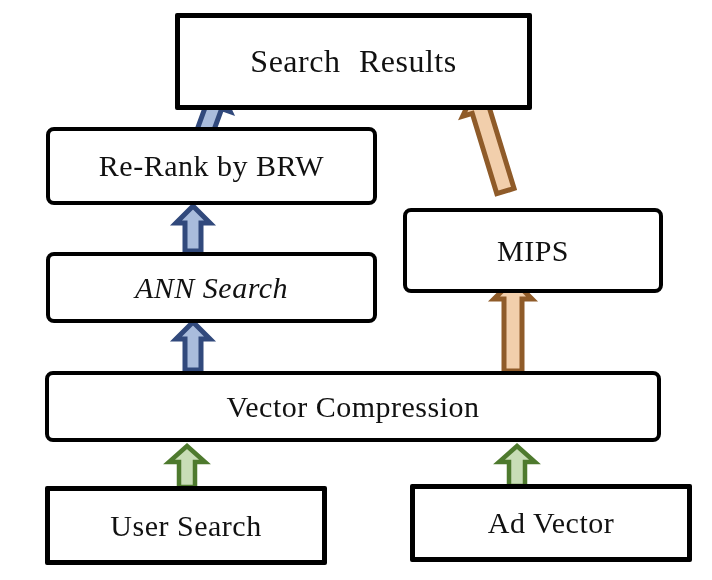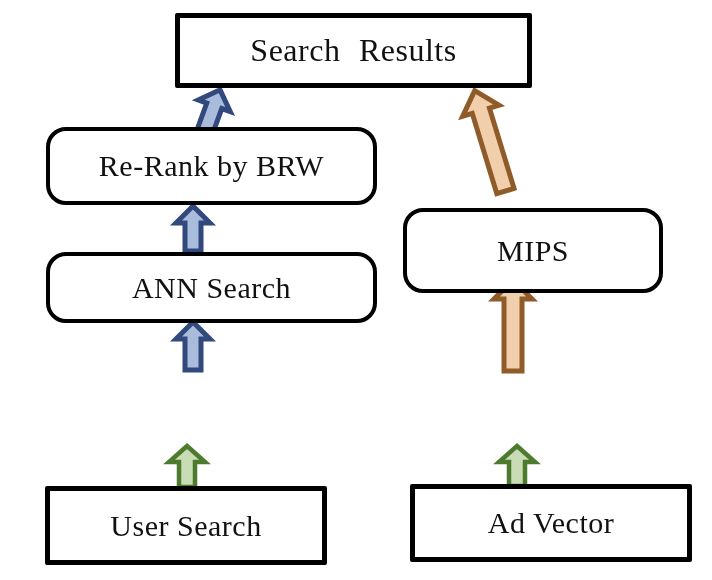--- a/index.html
+++ b/index.html
@@ -9,36 +9,36 @@
     height: 580px;
     background: #ffffff;
     overflow: hidden;
     font-family: "Liberation Serif", "DejaVu Serif", serif;
   }
   .node {
     position: absolute;
     box-sizing: border-box;
     background: #ffffff;
     border: 4px solid #000000;
-    border-radius: 20px;
+    border-radius: 8px;
     display: flex;
     align-items: center;
     justify-content: center;
     z-index: 2;
     color: #111111;
     font-size: 30px;
     letter-spacing: 0.5px;
     white-space: nowrap;
   }
   .node.square { border-width: 5px; border-radius: 2px; }
 
-  #node-search-results { left: 175px; top: 13px;  width: 357px; height: 75px; font-size: 32px; word-spacing: 10px; }
+  #node-search-results { left: 175px; top: 13px;  width: 357px; height: 97px; font-size: 32px; word-spacing: 10px; }
   #node-re-rank        { left: 46px;  top: 127px; width: 331px; height: 78px; }
   #node-mips           { left: 403px; top: 208px; width: 260px; height: 85px; }
-  #node-ann-search     { left: 46px;  top: 252px; width: 331px; height: 71px; }
+  #node-ann-search     { left: 46px;  top: 252px; width: 331px; height: 71px; font-style: italic; }
   #node-vector-comp    { left: 45px;  top: 371px; width: 616px; height: 71px; }
   #node-user-vector    { left: 45px;  top: 486px; width: 282px; height: 79px; }
   #node-ad-vector      { left: 380px; top: 484px; width: 282px; height: 78px; margin-left: 30px; }
 
   .arrow { position: absolute; z-index: 1; overflow: visible; }
   #arrow-rerank-to-results { left: 184px; top: 84px;  transform: rotate(20deg);  transform-origin: 50% 100%; }
   #arrow-mips-to-results   { left: 484px; top: 83px;  transform: rotate(-17deg); transform-origin: 50% 100%; }
   #arrow-ann-to-rerank     { left: 173px; top: 203px; }
   #arrow-vc-to-ann         { left: 173px; top: 319px; }
   #arrow-vc-to-mips        { left: 491px; top: 277px; }
@@ -99,20 +99,23 @@
   </div>
 
   <div class="node" id="node-mips">
     <span>MIPS</span>
   </div>
 
   <div class="node" id="node-ann-search">
     <span>ANN Search</span>
   </div>
 
+  <div class="node" id="node-vector-comp">
+    <span>Vector Compression</span>
+  </div>
 
   <div class="node square" id="node-user-vector">
     <span>User Search</span>
   </div>
 
   <div class="node square" id="node-ad-vector">
     <span>Ad Vector</span>
   </div>
 
 </div>

